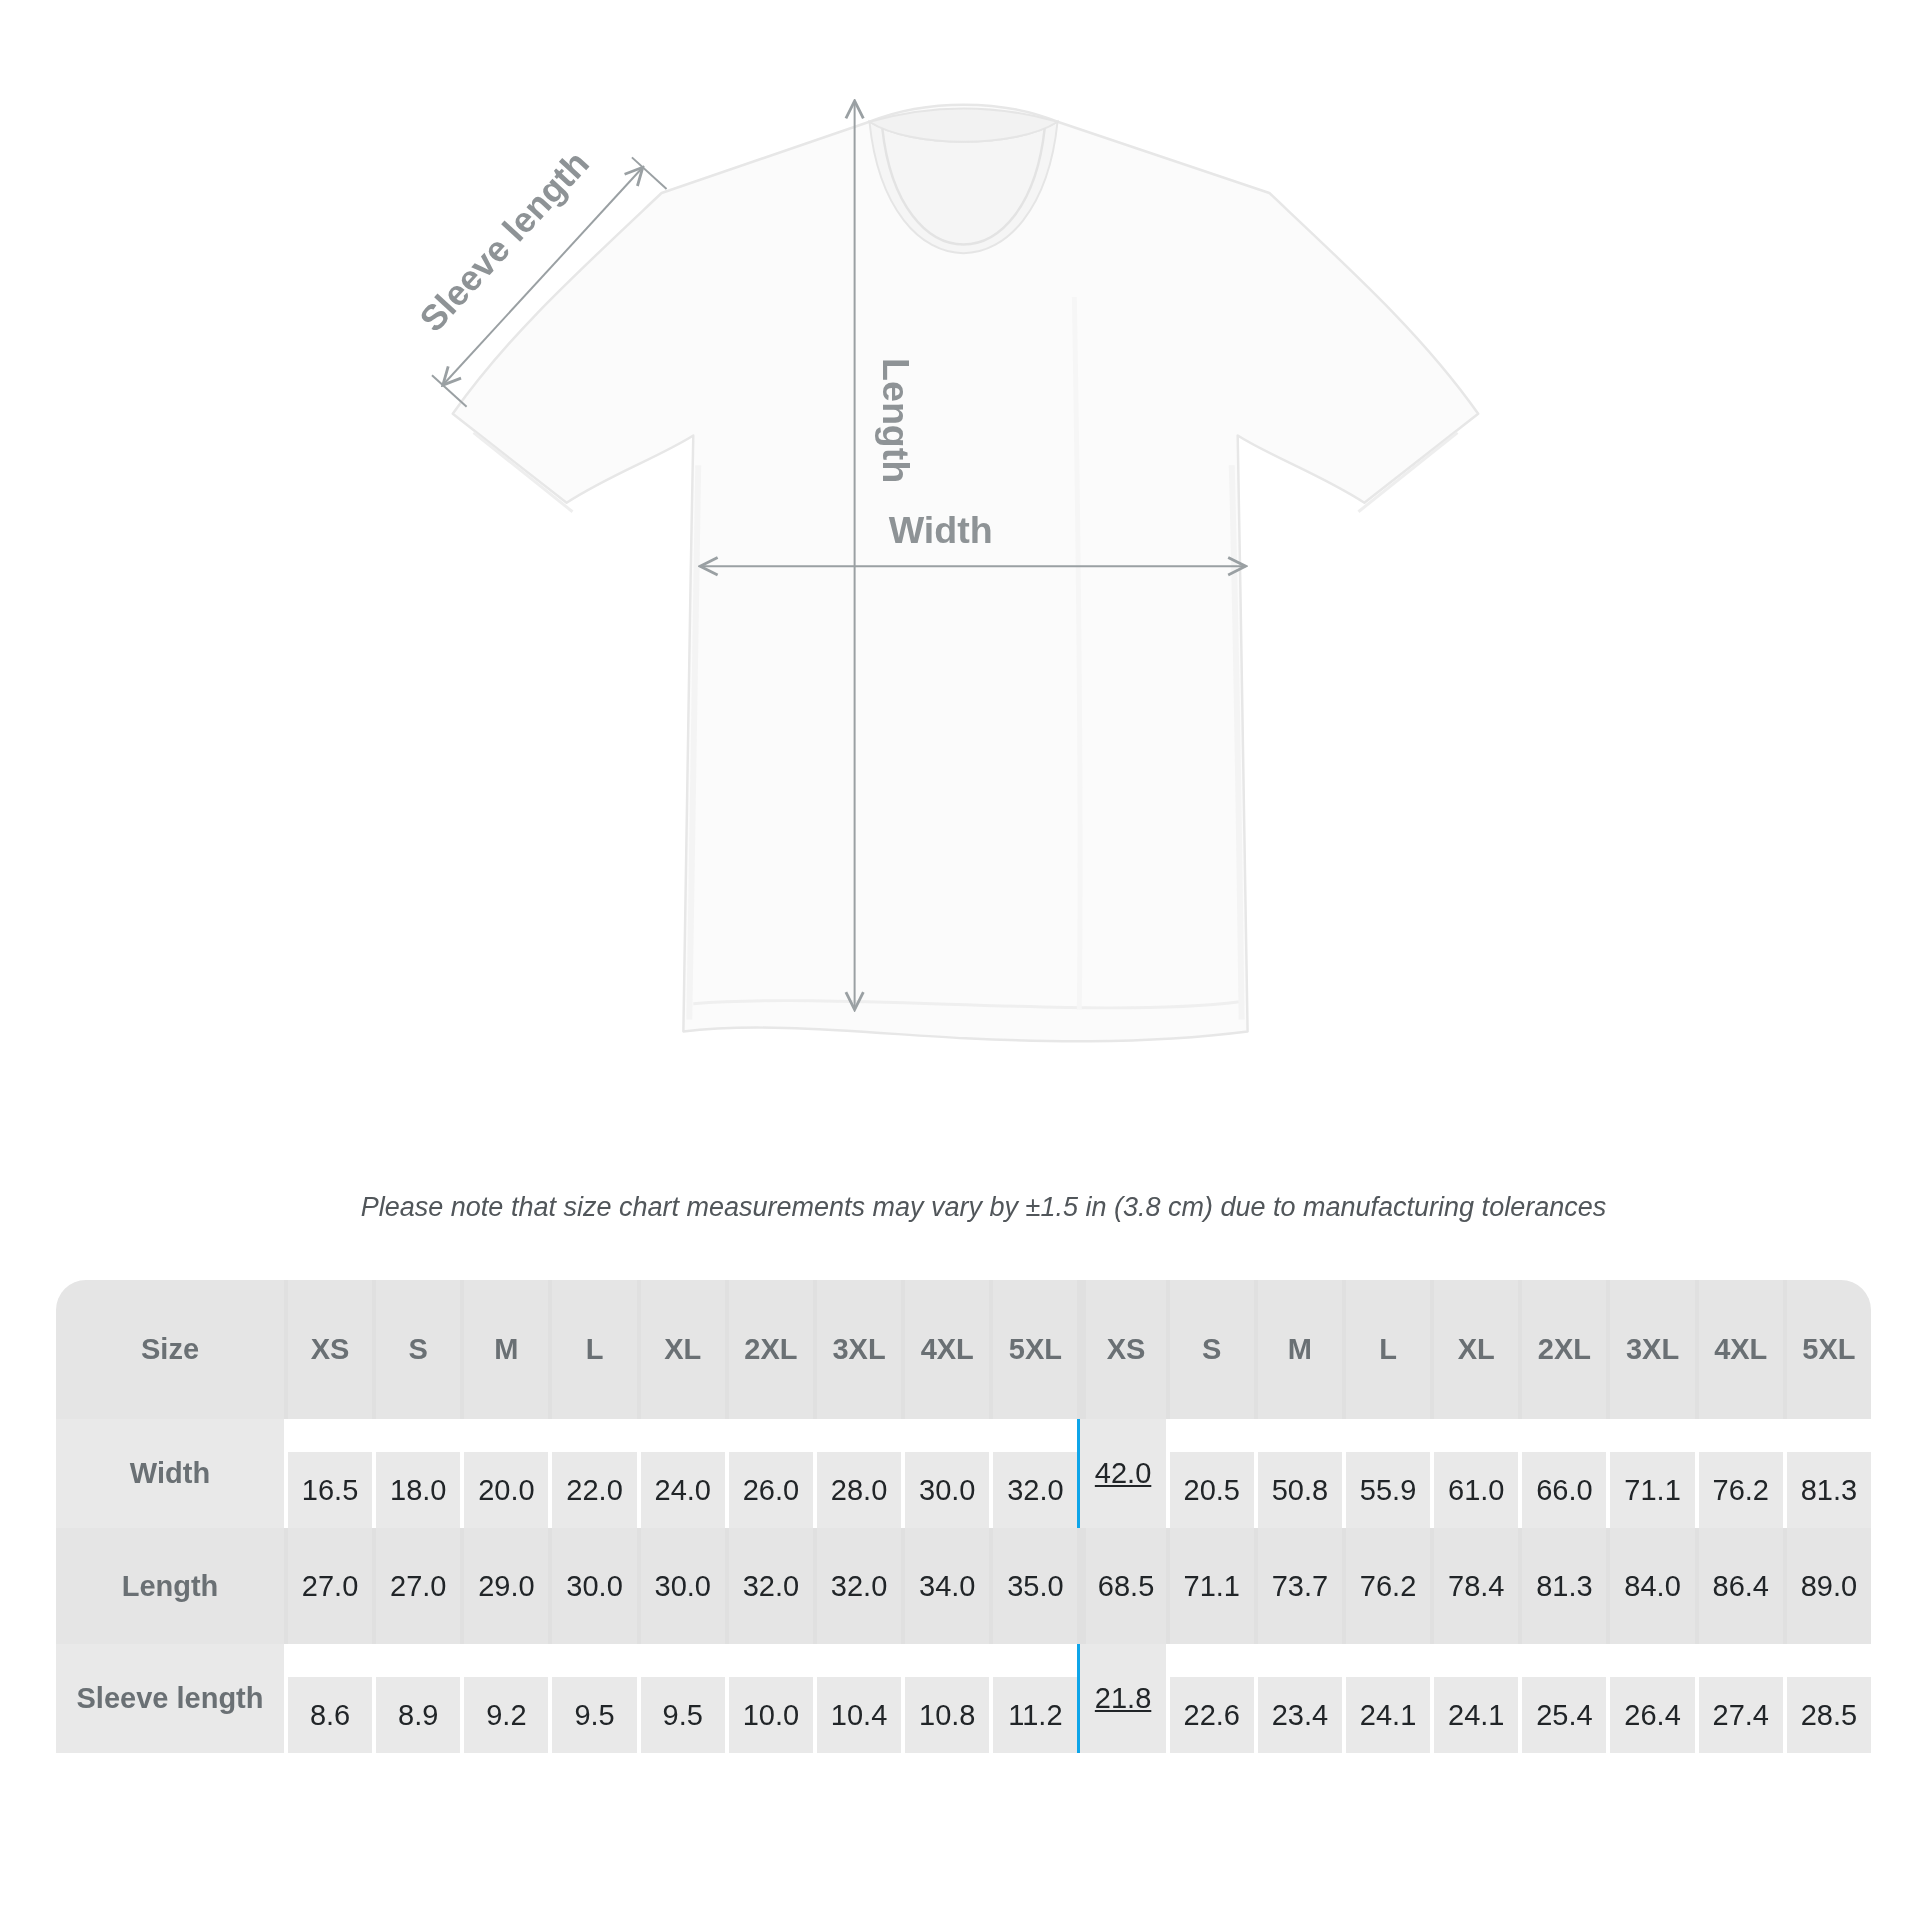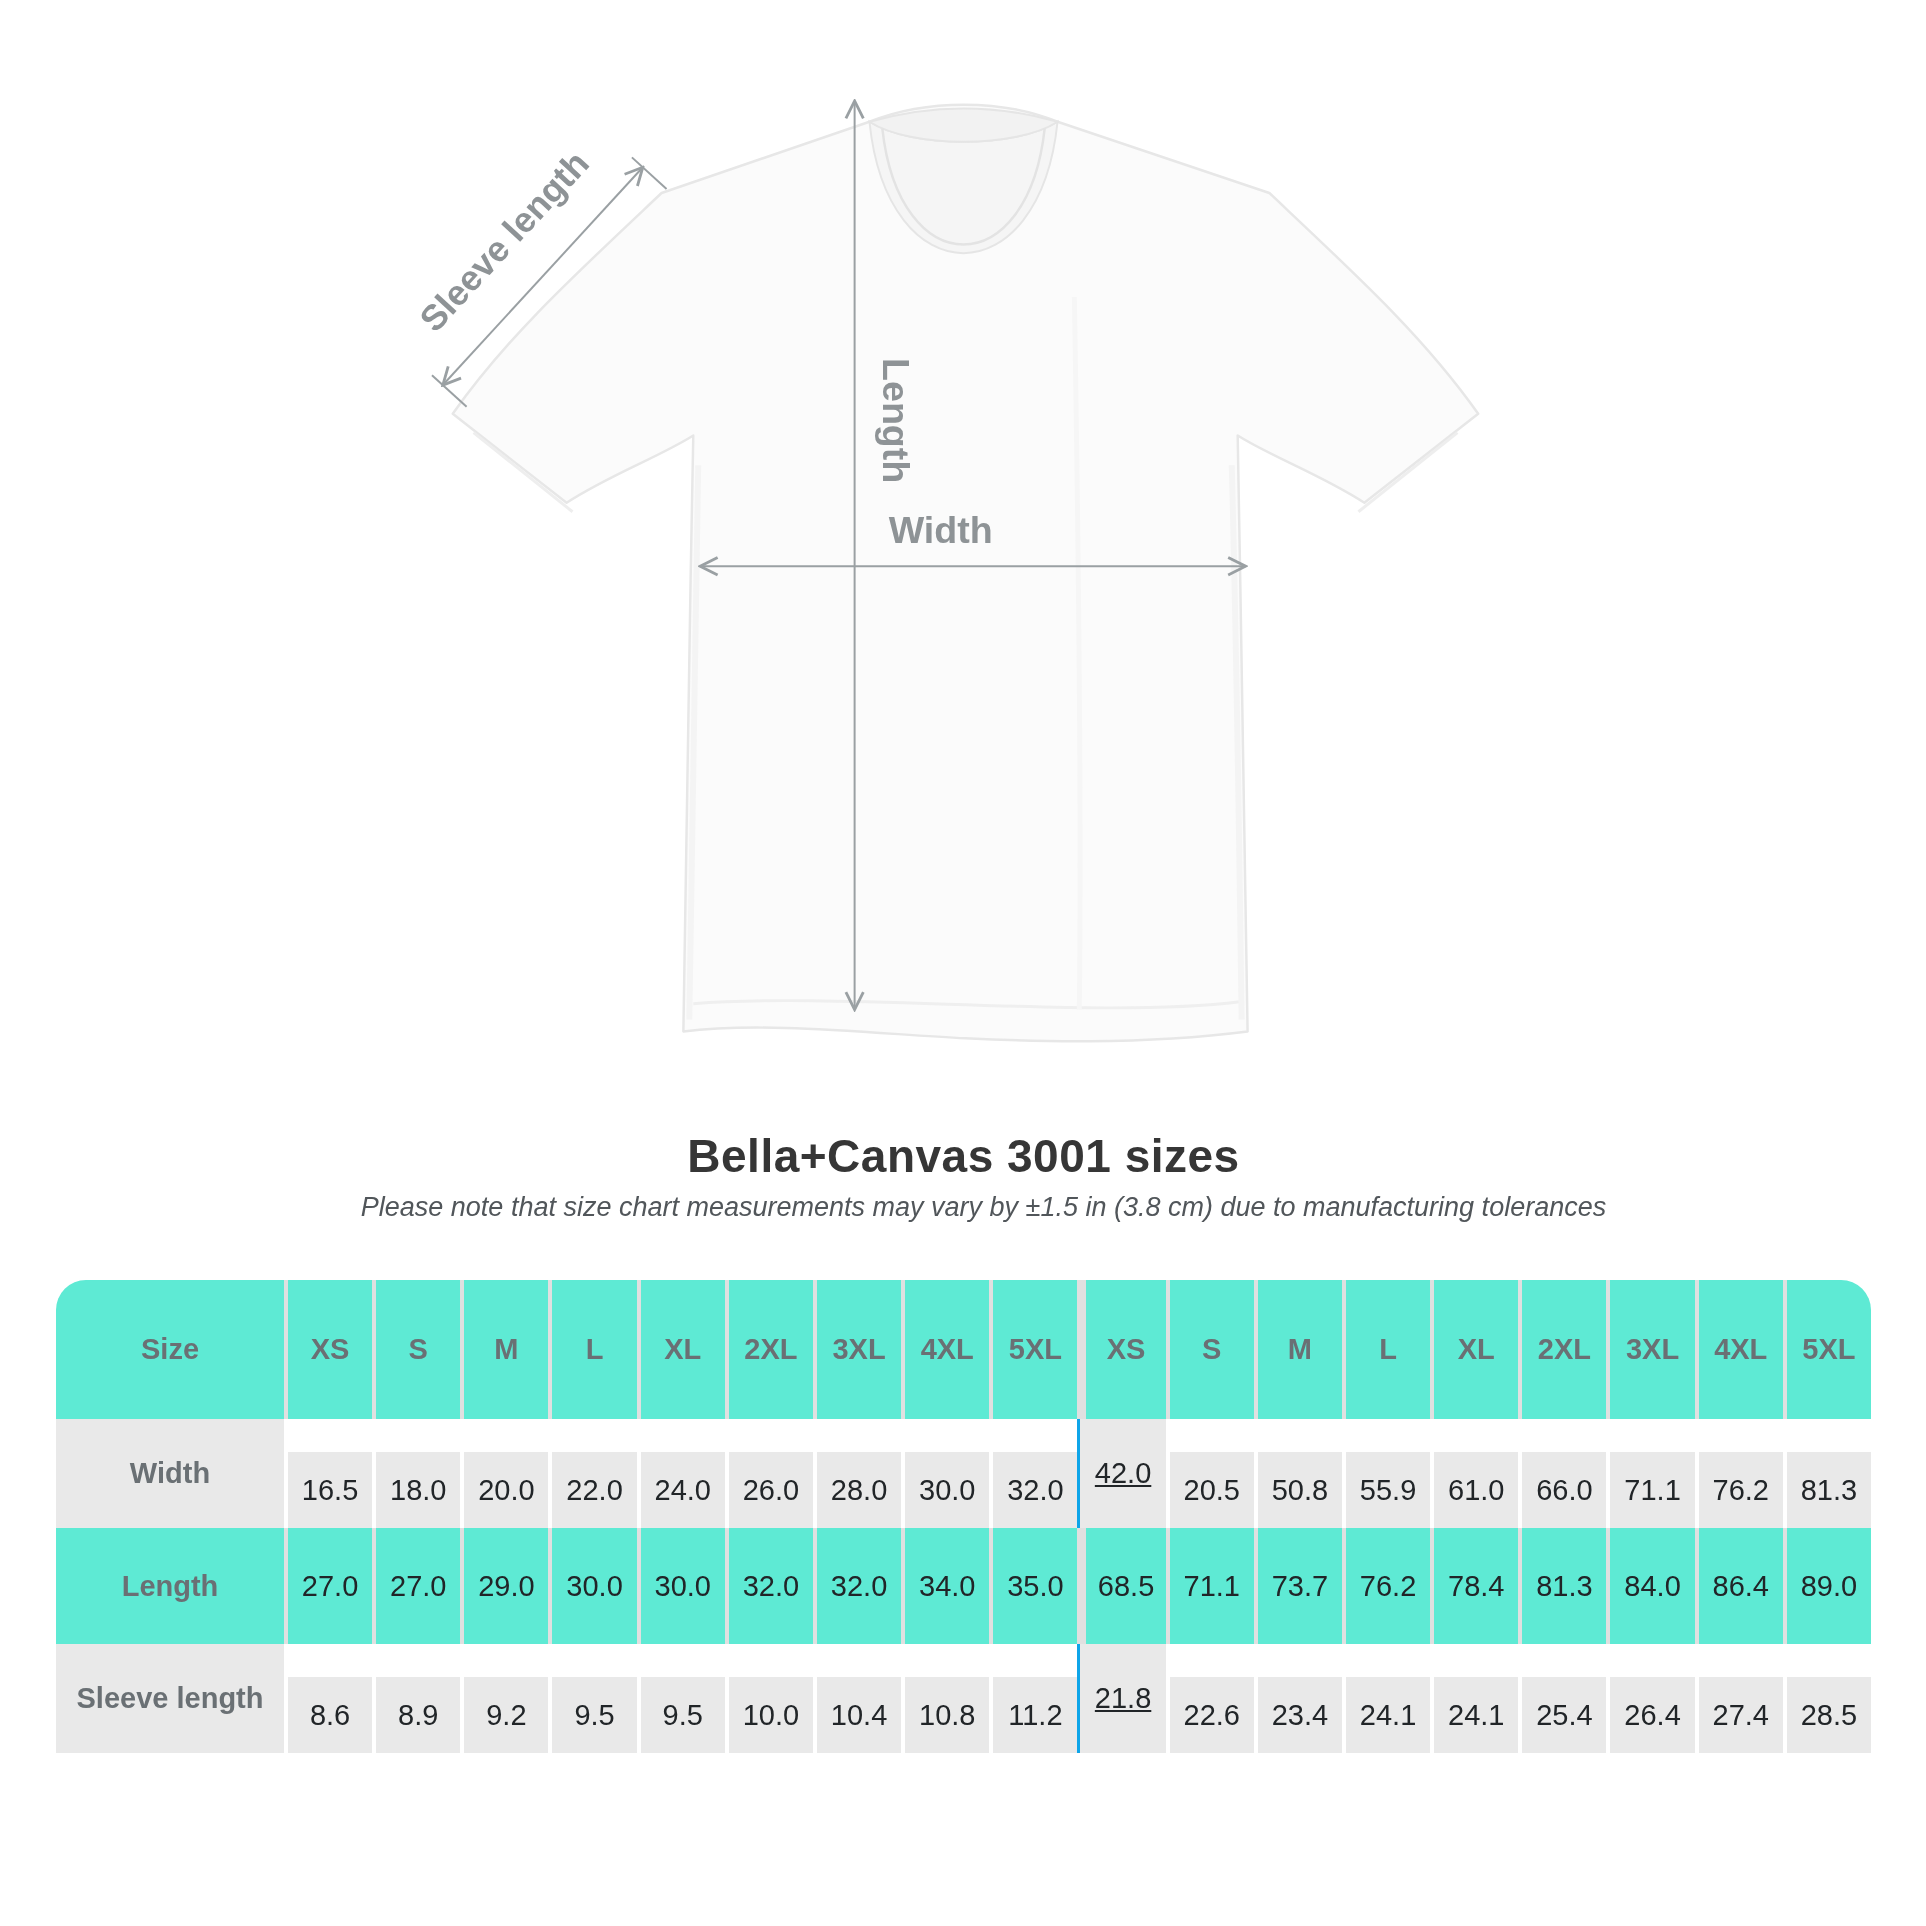--- a/index.html
+++ b/index.html
@@ -28,21 +28,21 @@
   .band-sec{position:absolute;top:14px;transform:translateX(-50%);text-align:center;}
   .band-sec.imperial{left:29.8%;}
   .band-sec.metric{left:77.9%;}
   .band-title{font-size:38px;line-height:46px;font-weight:bold;font-style:italic;color:#5f656a;}
   .band-unit{font-size:27px;line-height:34px;font-style:italic;color:#62686c;margin-top:5px;}
   .c{
     display:flex;align-items:center;justify-content:center;
     font-size:29px;color:#212528;
   }
   .lab{font-weight:bold;color:#6a7074;}
-  .bg-w{background:#5eead4;}
+  .bg-w{background:#e5e5e5;}
   .bg-g{background:#e9e9e9;}
   
   .bg-w.sep{border-left:4px solid #e0e0e0;}
   .bg-g.sep{border-left:4px solid #ffffff;margin-top:33px;}
   .bg-w.mstart{border-left:9px solid #e0e0e0;}
   .bg-g.mstart{border-left:3px solid #0ea5e9;text-decoration:underline;}
 </style>
 </head>
 <body>
 
@@ -91,21 +91,20 @@
 
     <line x1="649" y1="169" x2="447" y2="389" stroke="#9aa0a3" stroke-width="2" marker-start="url(#arr)" marker-end="url(#arr)"></line>
     <line x1="638" y1="159" x2="673" y2="191" stroke="#9aa0a3" stroke-width="2"></line>
     <line x1="436" y1="379" x2="471" y2="411" stroke="#9aa0a3" stroke-width="2"></line>
 
     <text transform="translate(518,252) rotate(-47.4)" text-anchor="middle" font-size="36" font-weight="bold" fill="#8e9396">Sleeve length</text>
     <text transform="translate(892,425) rotate(90)" text-anchor="middle" font-size="38" font-weight="bold" fill="#8e9396">Length</text>
     <text x="950" y="549" text-anchor="middle" font-size="38" font-weight="bold" fill="#8e9396">Width</text>
   </svg>
 
-  <div class="page-title">Bella+Canvas 3001 sizes</div>
   <div class="page-subtitle">Please note that size chart measurements may vary by ±1.5 in (3.8 cm) due to manufacturing tolerances</div>
 
   <div class="size-table">
 
 
     <div class="c lab bg-w">Size</div>
     <div class="c lab bg-w sep">XS</div>
     <div class="c lab bg-w sep">S</div>
     <div class="c lab bg-w sep">M</div>
     <div class="c lab bg-w sep">L</div>

